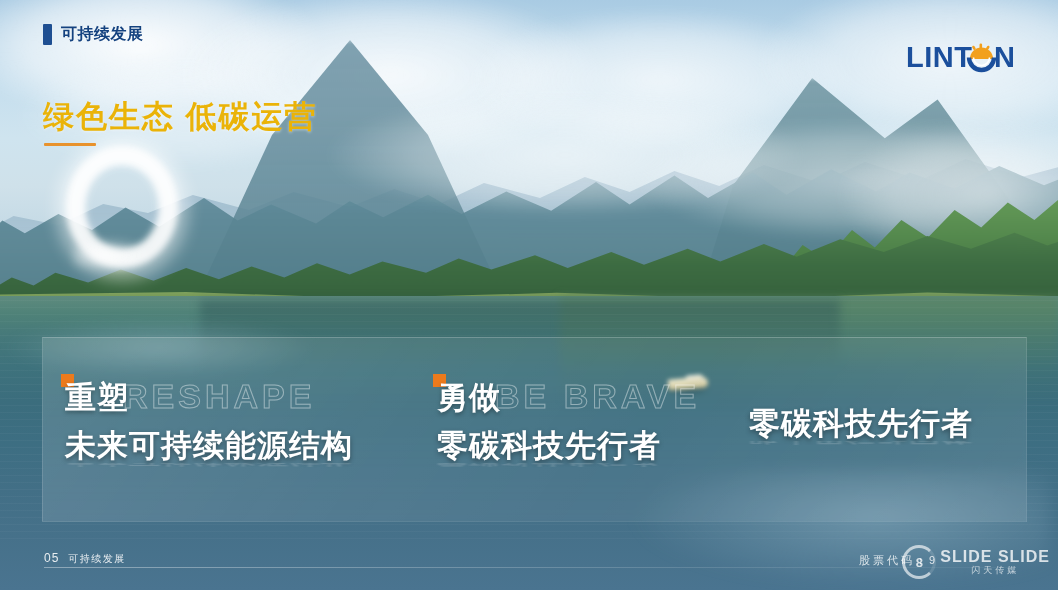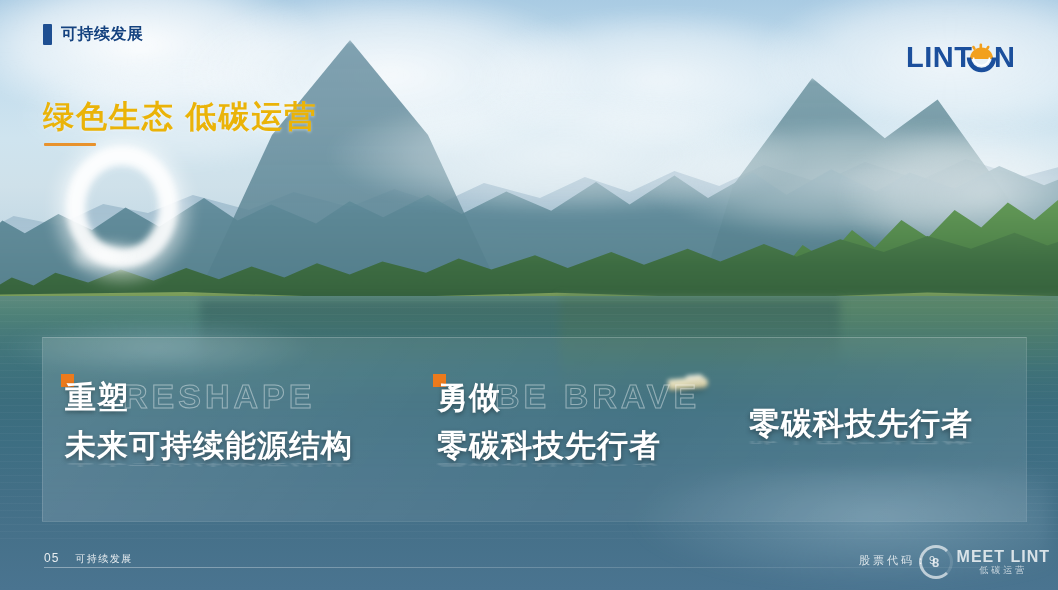--- a/index.html
+++ b/index.html
@@ -289,21 +289,21 @@
     pointer-events: none;
   }
 
   
   .footer-rule {
     position: absolute; left: 44px; top: 567px; width: 970px; height: 1px;
     background: linear-gradient(90deg, rgba(255,255,255,.38), rgba(255,255,255,.12) 70%, rgba(255,255,255,.04));
   }
   .footer-left {
     position: absolute; left: 44px; top: 551px;
-    display: flex; align-items: baseline; gap: 16px;
+    display: flex; align-items: baseline; gap: 9px;
     color: rgba(255,255,255,.88);
   }
   .f-num { font-size: 12px; letter-spacing: 1px; }
   .f-txt { font-size: 10px; letter-spacing: 1.5px; }
   .footer-right {
     position: absolute; right: 120px; top: 553px;
     font-size: 11px; letter-spacing: 3px; color: rgba(255,255,255,.8);
     white-space: nowrap;
   }
 
@@ -431,18 +431,18 @@
     <span class="f-txt">可持续发展</span>
   </div>
 
   <div class="footer-right">股票代码：9</div>
 
   <div class="wm">
     <div class="wm-ring">
       <span>8</span>
     </div>
     <div class="wm-words">
-      <span class="wm-en">MEET LINT</span>
-      <span class="wm-cn">低碳运营</span>
+      <span class="wm-en">SLIDE SLIDE</span>
+      <span class="wm-cn">闪天传媒</span>
     </div>
   </div>
 
 </div>
 
 </body></html>

